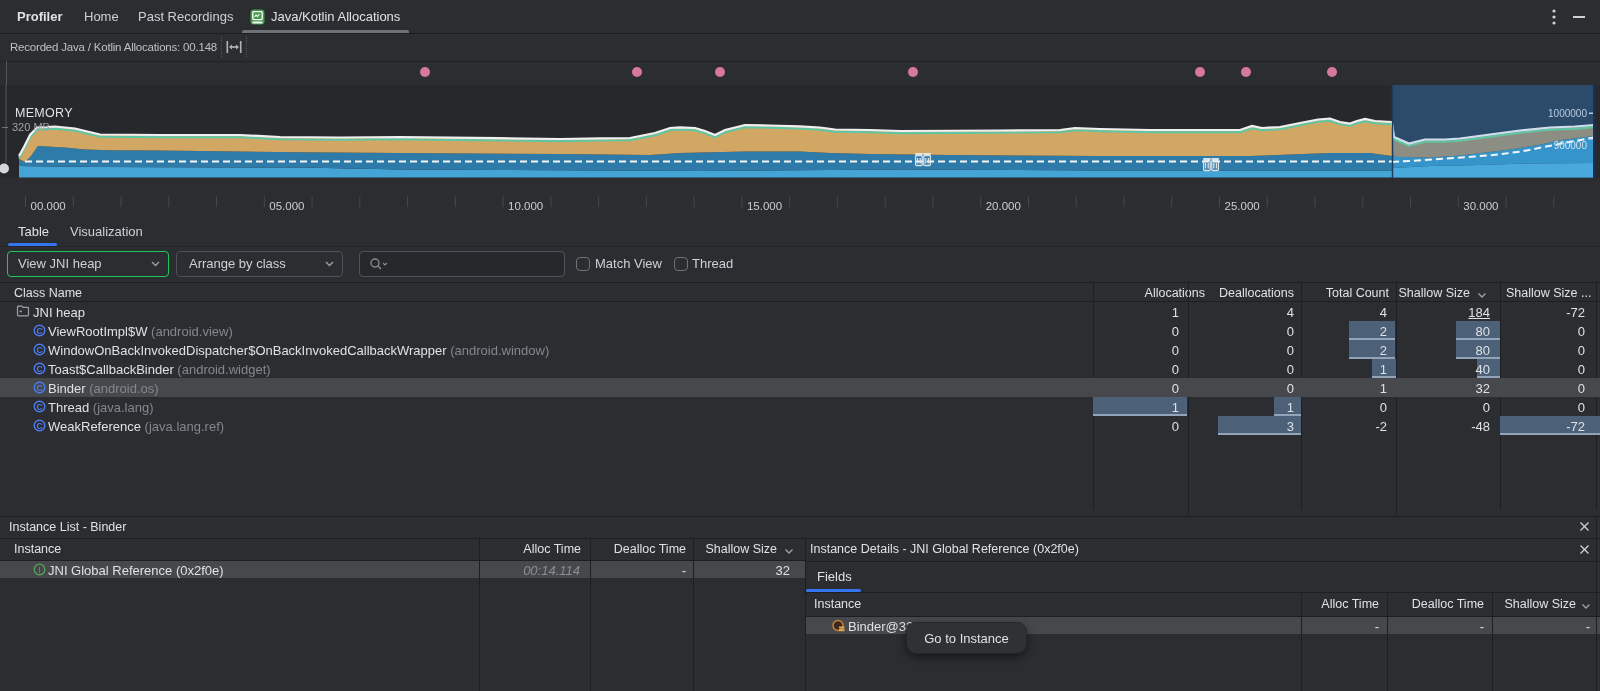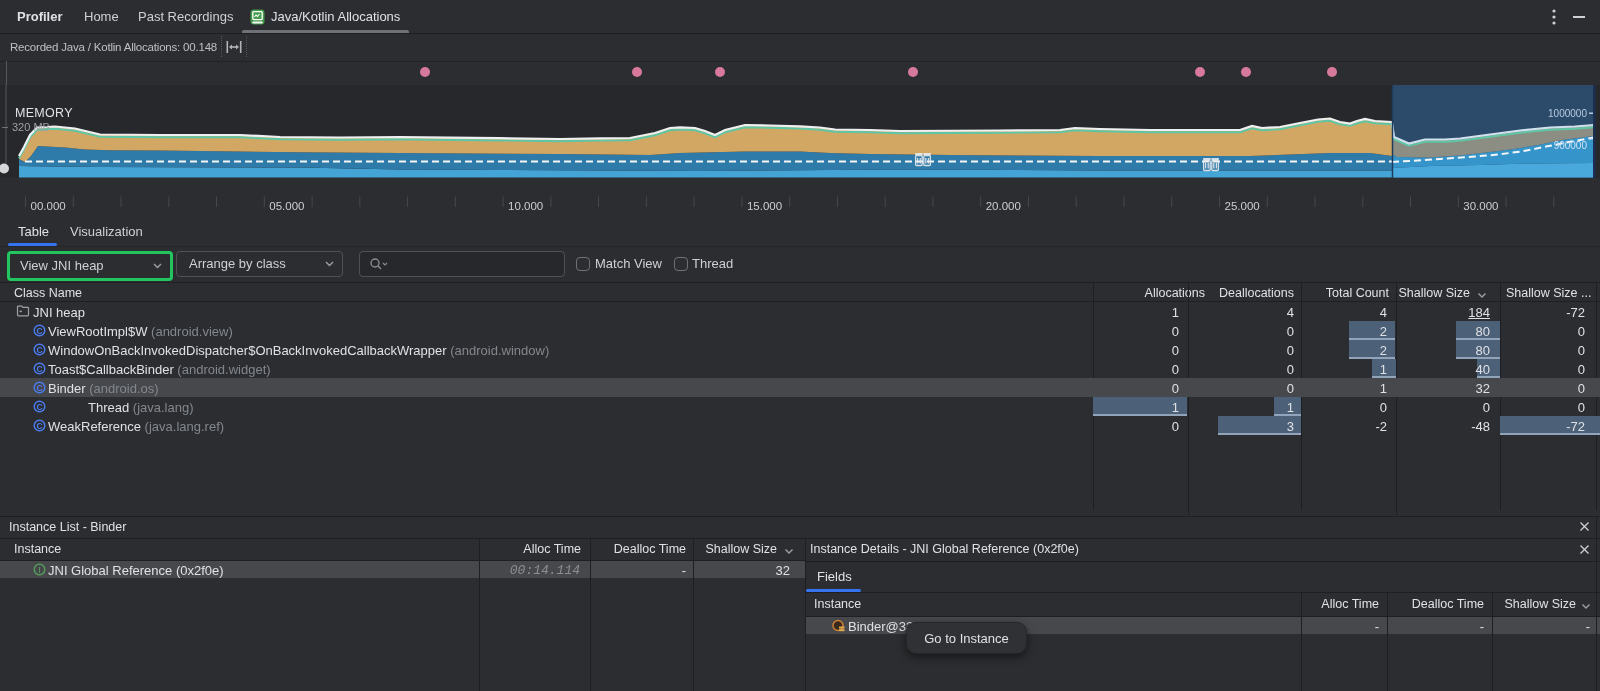--- a/index.html
+++ b/index.html
@@ -164,21 +164,21 @@
         <line x1="1533.8" y1="0.5" x2="1533.8" y2="11" stroke="#46484c" stroke-width="1"></line>
         <line x1="1581.6" y1="0.5" x2="1581.6" y2="11" stroke="#46484c" stroke-width="1"></line>
       </svg></div>
 
   <div class="abs" style="left:18px;top:224px;">Table</div>
   <div class="abs" style="left:70px;top:224px;color:#ced0d6;">Visualization</div>
   <div class="abs" style="left:8px;top:243px;width:49px;height:3px;background:#3574f0;border-radius:2px;"></div>
   <div class="hline" style="left:0;top:246px;width:1600px;background:#232527;"></div>
 
   <div id="controls">
-    <div class="abs" style="left:7px;top:251px;width:160px;height:24px;border:3px solid #22c55e;border-radius:4px;">
+    <div class="abs" style="left:7px;top:251px;width:160px;height:24px;border:1px solid #22c55e;border-radius:4px;">
       <div class="abs" style="left:10px;top:4px;color:#ced0d6;">View JNI heap</div>
       <svg class="abs" style="right:8px;top:9px;" width="9" height="6" viewBox="0 0 9 6">
           <polyline points="1,1 4.5,4.5 8,1" fill="none" stroke="#9ca0a6" stroke-width="1.4"></polyline>
         </svg>
     </div>
     <div class="abs" style="left:176px;top:251px;width:165px;height:24px;border:1px solid #4e5157;border-radius:4px;">
       <div class="abs" style="left:12px;top:4px;color:#ced0d6;">Arrange by class</div>
       <svg class="abs" style="right:8px;top:9px;" width="9" height="6" viewBox="0 0 9 6">
           <polyline points="1,1 4.5,4.5 8,1" fill="none" stroke="#9ca0a6" stroke-width="1.4"></polyline>
         </svg>
@@ -270,21 +270,21 @@
 <div class="abs rt" style="left:1188px;top:381px;width:106px;">0</div>
 <div class="abs rt" style="left:1301px;top:381px;width:86px;">1</div>
 <div class="abs rt" style="left:1396px;top:381px;width:94px;">32</div>
 <div class="abs rt" style="left:1500px;top:381px;width:85px;">0</div>
 <div class="abs" style="left:1093px;top:397px;width:94px;height:17px;background:#4c6078;border-bottom:2px solid #91a4ba;"></div>
 <div class="abs" style="left:1274px;top:397px;width:27px;height:17px;background:#4c6078;border-bottom:2px solid #91a4ba;"></div>
 <svg class="abs" style="left:33px;top:400px;" width="13" height="13" viewBox="0 0 13 13">
         <circle cx="6.5" cy="6.5" r="5.3" fill="none" stroke="#4c7cf2" stroke-width="1.4"></circle>
         <text x="6.5" y="9.6" text-anchor="middle" fill="#4c7cf2" font-size="8.5" font-weight="bold" font-family="Liberation Sans">C</text>
       </svg>
-<div class="abs" style="left:48px;top:400px;white-space:nowrap;margin-left:40px;">Thread <span class="gray">(java.lang)</span></div>
+<div class="abs" style="left:48px;top:400px;white-space:nowrap;">Thread <span class="gray">(java.lang)</span></div>
 <div class="abs rt" style="left:1093px;top:400px;width:86px;">1</div>
 <div class="abs rt" style="left:1188px;top:400px;width:106px;">1</div>
 <div class="abs rt" style="left:1301px;top:400px;width:86px;">0</div>
 <div class="abs rt" style="left:1396px;top:400px;width:94px;">0</div>
 <div class="abs rt" style="left:1500px;top:400px;width:85px;">0</div>
 <div class="abs" style="left:1218px;top:416px;width:83px;height:17px;background:#4c6078;border-bottom:2px solid #91a4ba;"></div>
 <div class="abs" style="left:1500px;top:416px;width:100px;height:17px;background:#4c6078;border-bottom:2px solid #91a4ba;"></div>
 <svg class="abs" style="left:33px;top:419px;" width="13" height="13" viewBox="0 0 13 13">
         <circle cx="6.5" cy="6.5" r="5.3" fill="none" stroke="#4c7cf2" stroke-width="1.4"></circle>
         <text x="6.5" y="9.6" text-anchor="middle" fill="#4c7cf2" font-size="8.5" font-weight="bold" font-family="Liberation Sans">C</text>
@@ -312,21 +312,21 @@
 <svg class="abs" style="left:784px;top:548px;" width="10" height="7" viewBox="0 0 10 7">
         <polyline points="1.5,1.5 5,5 8.5,1.5" fill="none" stroke="#9ca0a6" stroke-width="1.4"></polyline>
       </svg>
 <div class="hline" style="left:0;top:560px;width:805px;"></div>
 <div class="abs" style="left:0;top:561px;width:805px;height:17px;background:#46484b;"></div>
 <svg class="abs" style="left:33px;top:563px;" width="13" height="13" viewBox="0 0 13 13">
         <circle cx="6.5" cy="6.5" r="5.3" fill="none" stroke="#57a35c" stroke-width="1.3"></circle>
         <text x="6.5" y="9.6" text-anchor="middle" fill="#57a35c" font-size="8.5" font-family="Liberation Sans">I</text>
       </svg>
 <div class="abs" style="left:48px;top:563px;">JNI Global Reference (0x2f0e)</div>
-<div class="abs rt" style="left:479px;top:563px;width:101px;color:#8a8e94;font-style:italic;font-family:Liberation Mono, monospace;">00:14.114</div>
+<div class="abs rt" style="left:479px;top:563px;width:101px;color:#8a8e94;font-style:italic;">00:14.114</div>
 <div class="abs rt" style="left:590px;top:563px;width:96px;">-</div>
 <div class="abs rt" style="left:693px;top:563px;width:97px;">32</div>
 <div class="vline" style="left:479px;top:538px;height:153px;"></div>
 <div class="vline" style="left:590px;top:538px;height:153px;"></div>
 <div class="vline" style="left:693px;top:538px;height:153px;"></div>
 <div class="vline" style="left:805px;top:538px;height:153px;"></div>
 </div>
 <div id="instdetails">
 <div class="abs" style="left:810px;top:542px;font-size:12.5px;">Instance Details - JNI Global Reference (0x2f0e)</div>
 <svg class="abs" style="left:1579px;top:544px;" width="11" height="11" viewBox="0 0 11 11">

